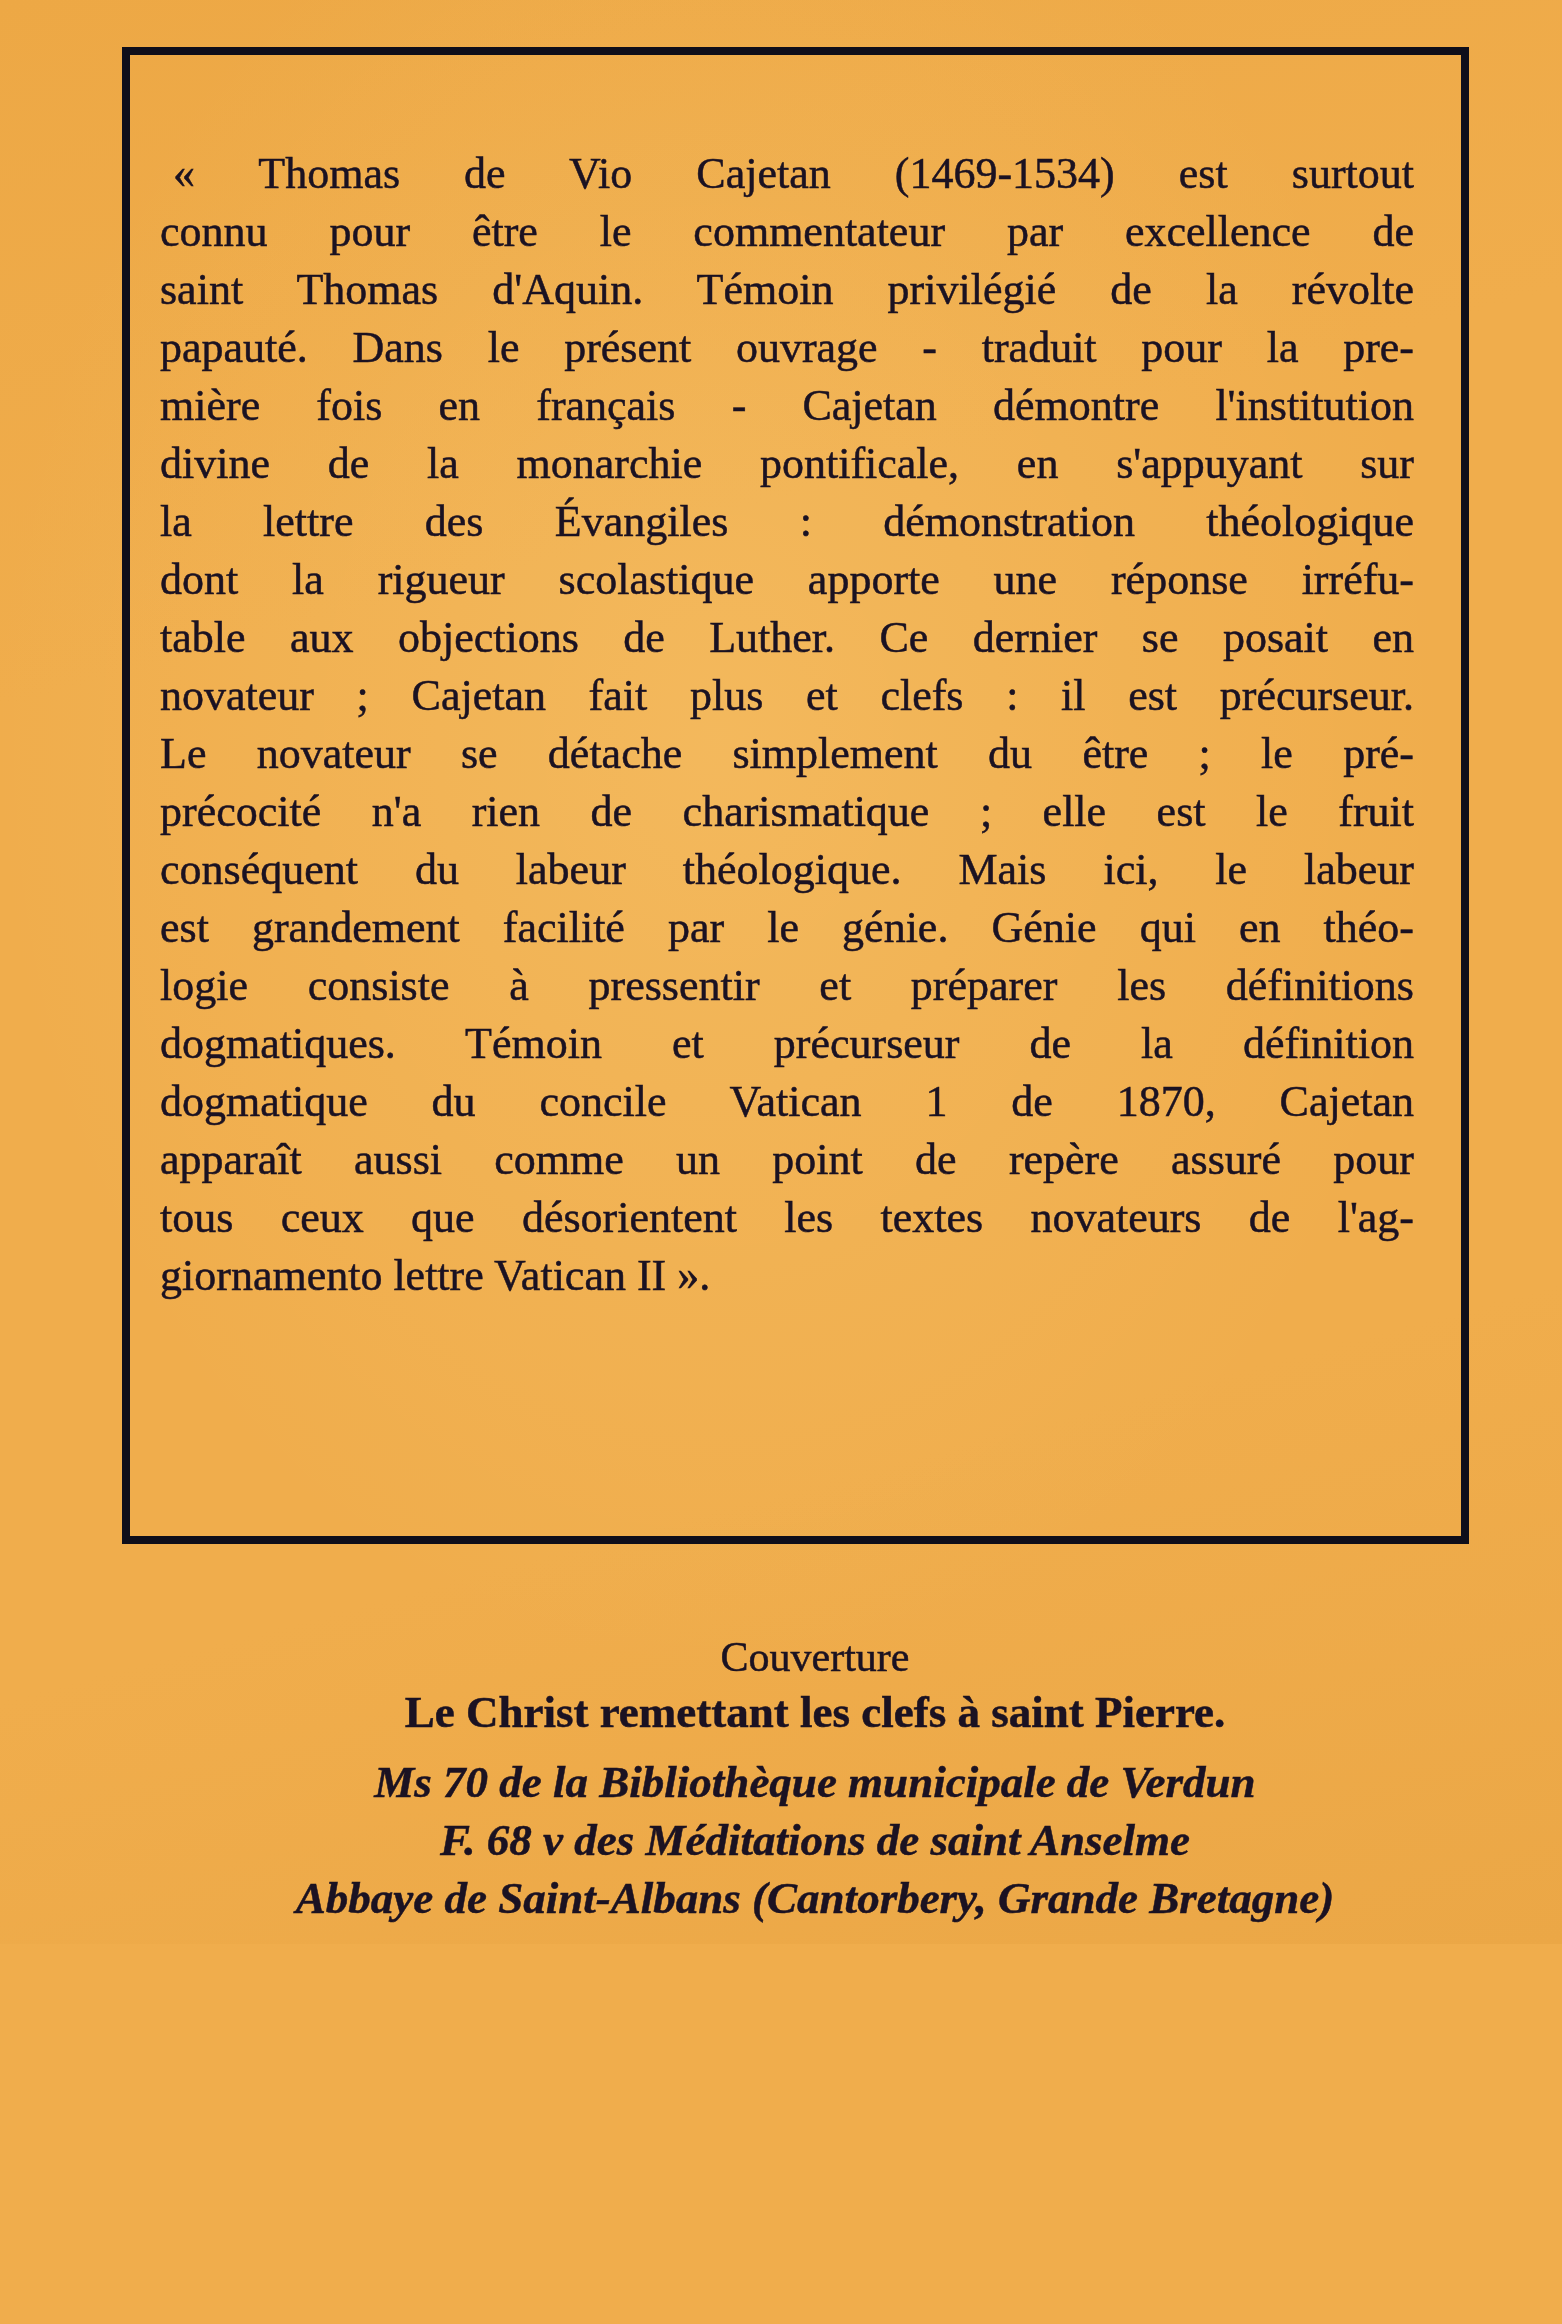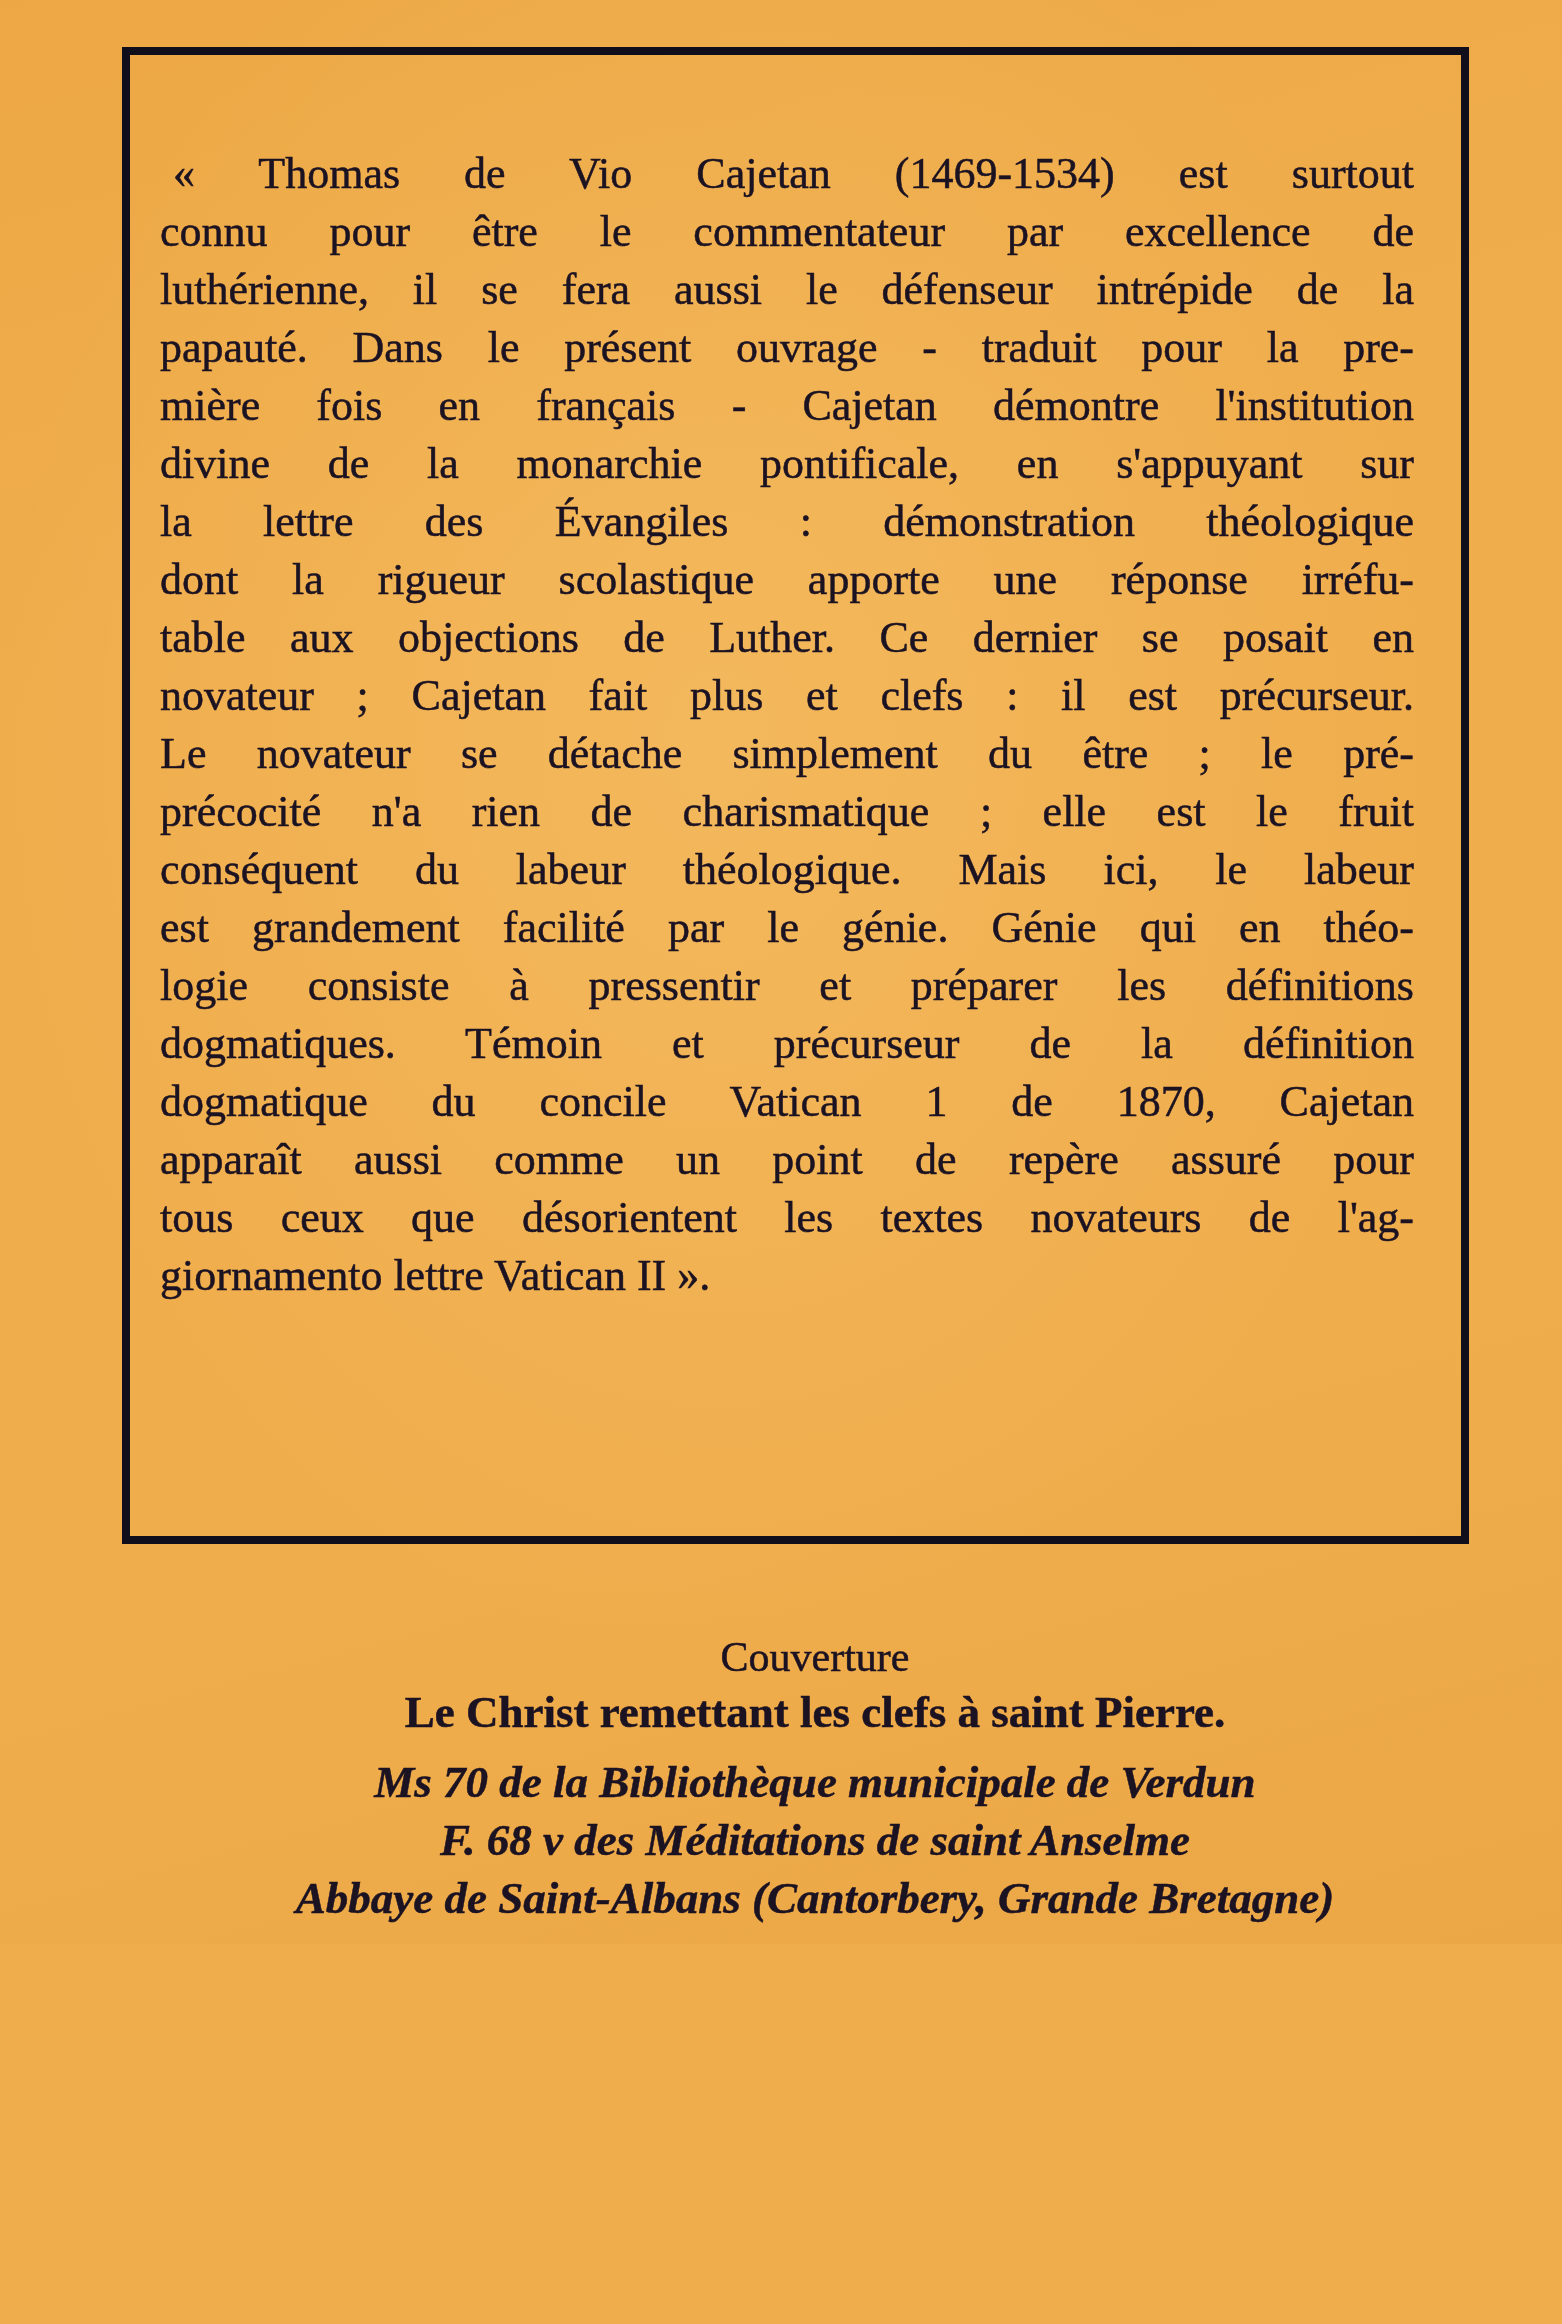--- a/index.html
+++ b/index.html
@@ -71,21 +71,21 @@
 </style>
 </head>
 <body>
 
 <div class="page">
 
   <div class="quote-box">
     <div class="quote-text ink">
         <div class="quote-line first">« Thomas de Vio Cajetan (1469-1534) est surtout</div>
         <div class="quote-line">connu pour être le commentateur par excellence de</div>
-        <div class="quote-line">luthérienne, il se fera aussi le défenseur intrépide de la</div>
+        <div class="quote-line">saint Thomas d'Aquin. Témoin privilégié de la révolte</div>
         <div class="quote-line">papauté. Dans le présent ouvrage - traduit pour la pre-</div>
         <div class="quote-line">mière fois en français - Cajetan démontre l'institution</div>
         <div class="quote-line">divine de la monarchie pontificale, en s'appuyant sur</div>
         <div class="quote-line">la lettre des Évangiles : démonstration théologique</div>
         <div class="quote-line">dont la rigueur scolastique apporte une réponse irréfu-</div>
         <div class="quote-line">table aux objections de Luther. Ce dernier se posait en</div>
         <div class="quote-line">novateur ; Cajetan fait plus et clefs : il est précurseur.</div>
         <div class="quote-line">Le novateur se détache simplement du être ; le pré-</div>
         <div class="quote-line">précocité n'a rien de charismatique ; elle est le fruit</div>
         <div class="quote-line">conséquent du labeur théologique. Mais ici, le labeur</div>

